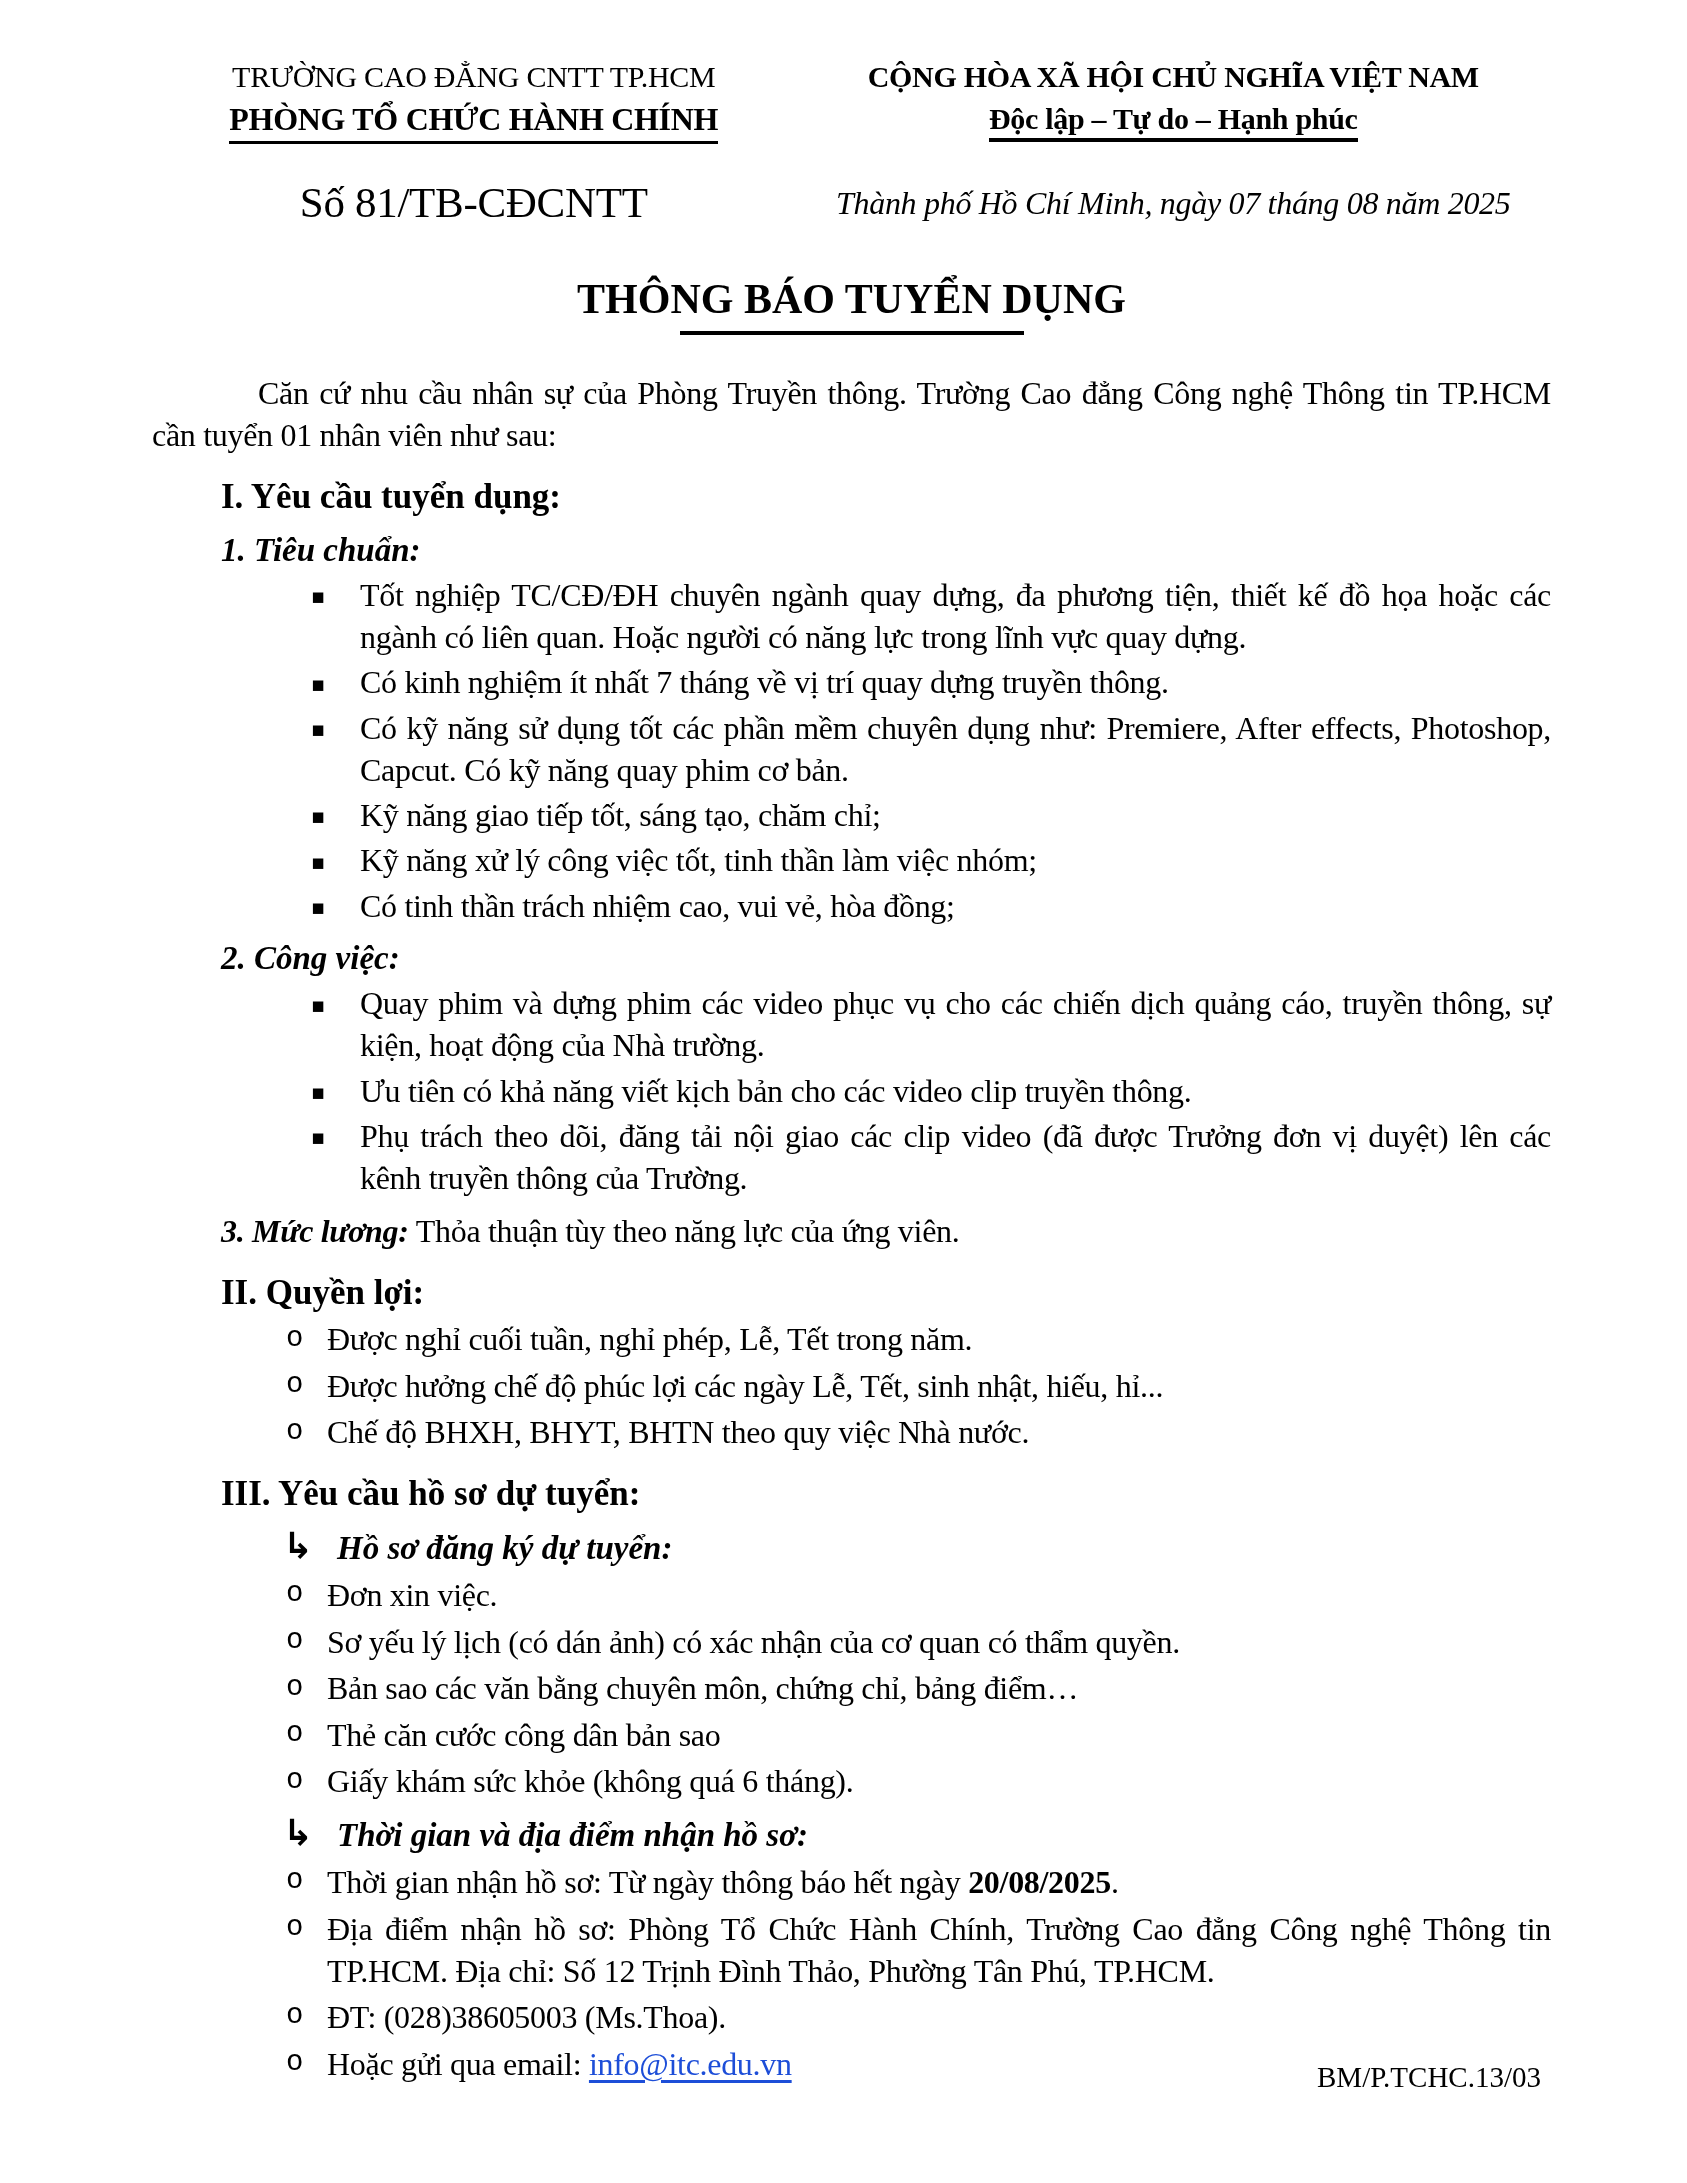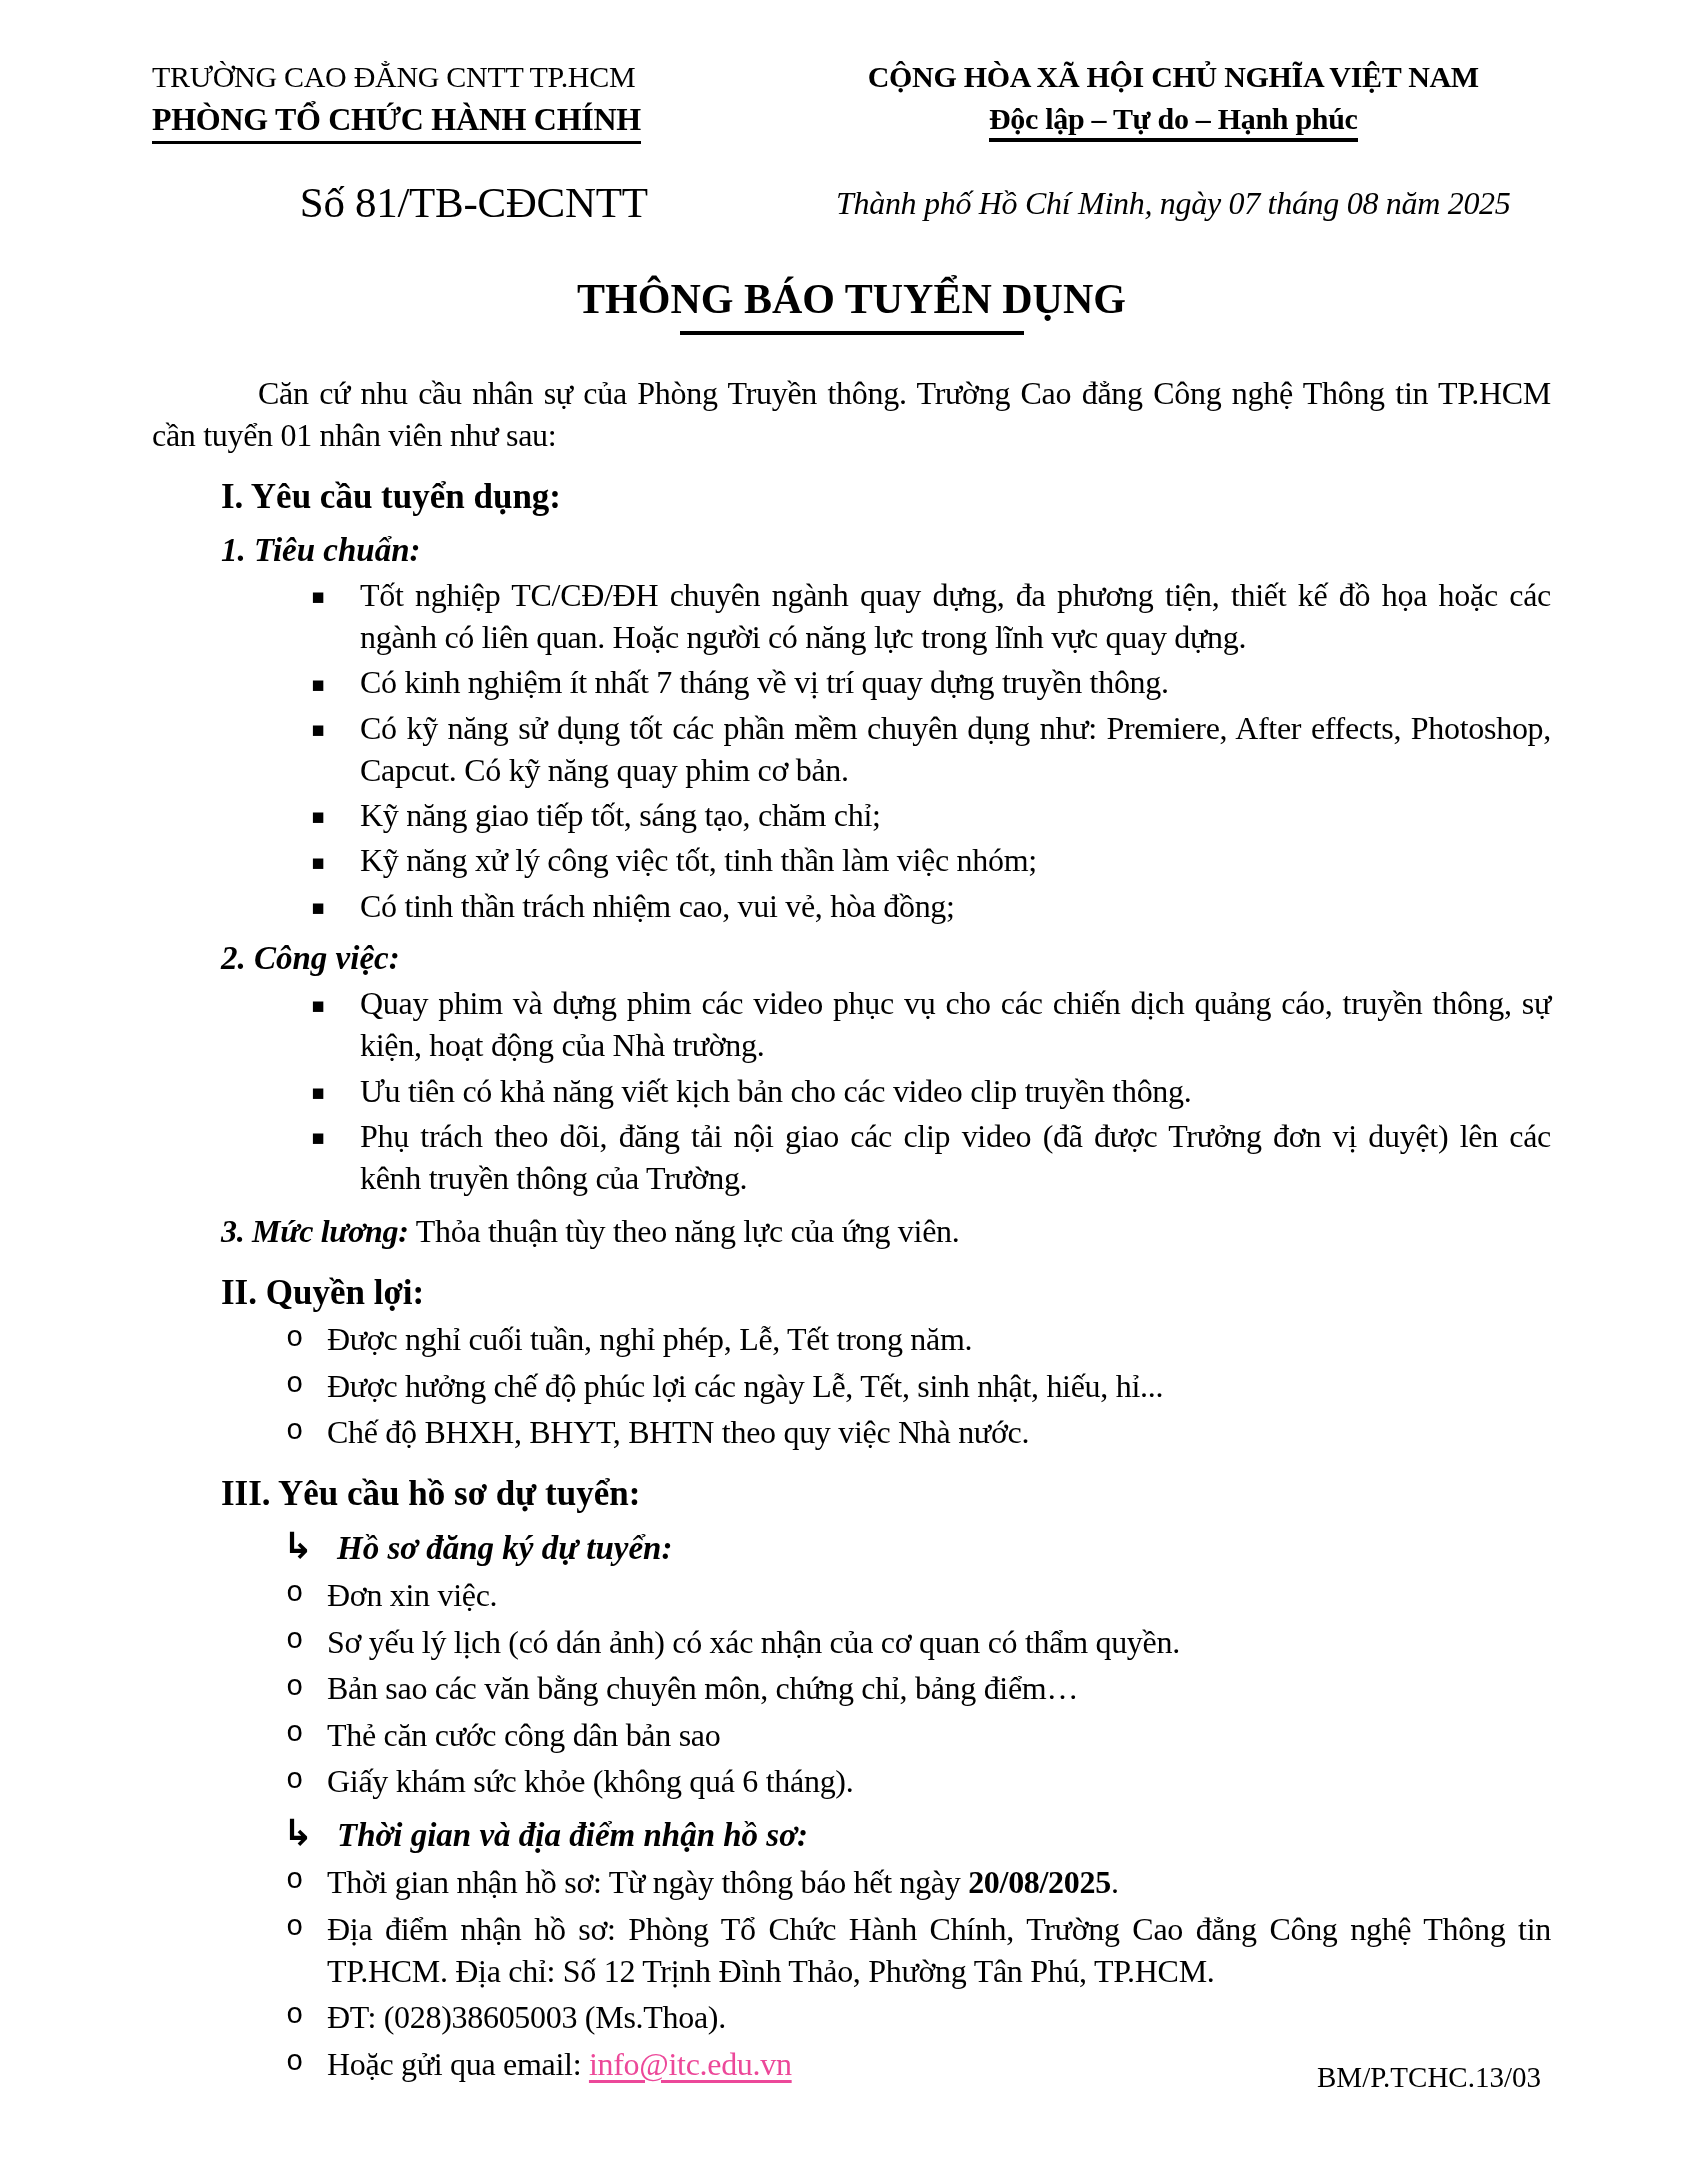--- a/index.html
+++ b/index.html
@@ -9,21 +9,21 @@
     background:#ffffff;color:#000;
     font-family:"Liberation Serif","DejaVu Serif",serif;
     font-size:32px;line-height:42px;
     letter-spacing:-0.3px;
     box-sizing:border-box;
     padding:56px 136px 0 152px;
     overflow:hidden;
   }
   
   .header-row{display:flex;}
-  .header-left{width:46%;text-align:left;}
+  .header-left{width:46%;text-align:center;}
   .header-right{width:54%;text-align:center;}
   .org1{font-size:30px;line-height:41px;}
   .org2{font-size:32px;line-height:44px;font-weight:bold;}
   .org2 .u{border-bottom:3.3px solid #000;padding-bottom:4px;}
   .nat1{font-size:30px;line-height:41px;font-weight:bold;}
   .nat2{font-size:30px;line-height:44px;font-weight:bold;}
   .nat2 .u{border-bottom:4px solid #000;padding-bottom:2.6px;}
   .meta-row{display:flex;margin-top:41px;}
   .doc-number{width:46%;text-align:center;font-size:43px;}
   .place-date{width:54%;text-align:center;font-style:italic;font-size:32px;}
@@ -36,21 +36,21 @@
   .h-num{margin:10.6px 0 0 69px;font-size:33px;font-weight:bold;font-style:italic;letter-spacing:0;}
   .sq-item{position:relative;padding-left:208px;text-align:justify;margin-top:3.3px;}
   .sq-item .mk{position:absolute;left:159px;top:1.3px;font-size:21px;font-family:"DejaVu Sans",sans-serif;}
   .ci-item{position:relative;padding-left:175px;text-align:justify;margin-top:4.6px;}
   .ci-item .mk{position:absolute;left:134px;top:-0.7px;font-size:29px;font-family:"Liberation Mono","DejaVu Sans Mono",monospace;}
   .ar-item{position:relative;padding-left:185px;margin-top:12px;font-size:33px;font-weight:bold;font-style:italic;letter-spacing:0;}
   .ar-item .mk{position:absolute;left:131px;top:-2.6px;font-style:normal;font-weight:bold;font-size:36px;font-family:"DejaVu Sans",sans-serif;}
   .salary-line{margin:10.6px 0 0 69px;}
   .bold-italic{font-weight:bold;font-style:italic;}
   .bold{font-weight:bold;}
-  a.email-link{color:#ec4899;text-decoration:underline;text-decoration-thickness:2.6px;text-underline-offset:5.3px;cursor:pointer;font-family:Liberation Serif, serif;}
+  a.email-link{color:#1d4ed8;text-decoration:underline;text-decoration-thickness:2.6px;text-underline-offset:5.3px;cursor:pointer;font-family:Liberation Serif, serif;}
   .form-code{position:absolute;top:2056px;right:146px;font-size:29px;letter-spacing:0;}
 </style>
 </head>
 <body>
 
 <div class="page">
 
   <div class="header-row">
     <div class="header-left">
       <div class="org1">TRƯỜNG CAO ĐẲNG CNTT TP.HCM</div>

